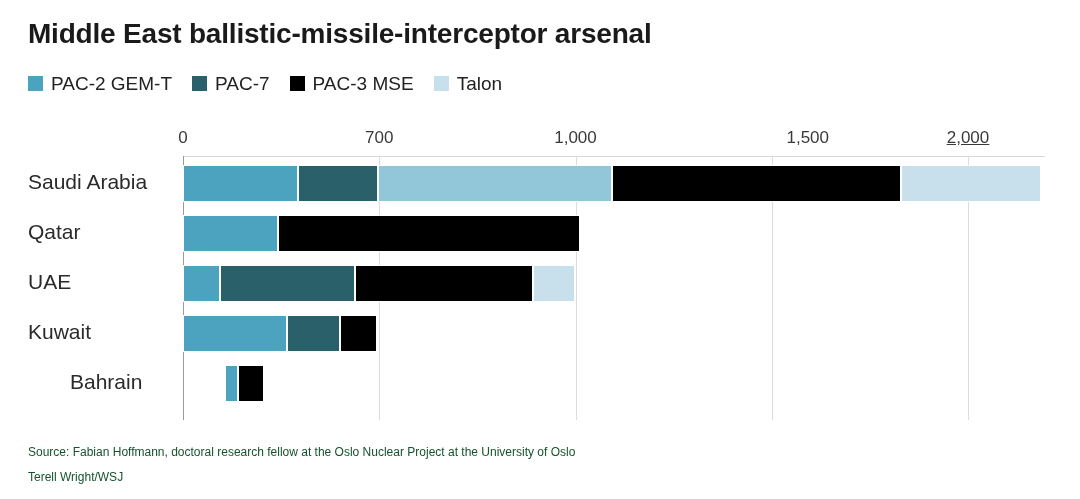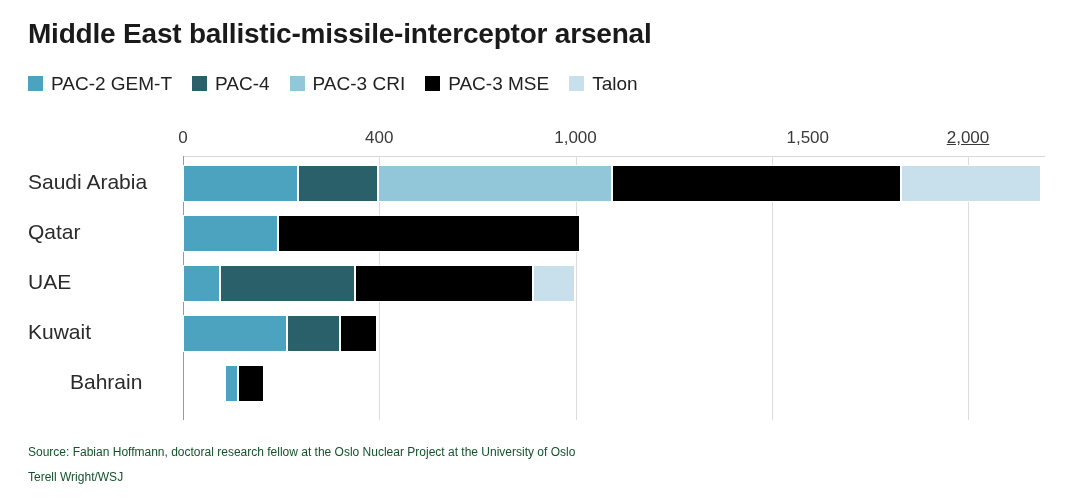--- a/index.html
+++ b/index.html
@@ -162,41 +162,37 @@
 
   <div class="chart-title">Middle East ballistic-missile-interceptor arsenal</div>
 
   <div class="legend" id="legend">
       <div class="legend-item">
         <span class="legend-swatch" style="background: rgb(75, 163, 192);"></span>
         <span class="legend-label">PAC-2 GEM-T</span>
       </div>
       <div class="legend-item">
         <span class="legend-swatch" style="background: rgb(42, 96, 105);"></span>
-        <span class="legend-label">PAC-4</span>
-      </div>
-      <div class="legend-item">
-        <span class="legend-swatch" style="background: rgb(146, 198, 217);"></span>
-        <span class="legend-label">PAC-3 CRI</span>
+        <span class="legend-label">PAC-7</span>
       </div>
       <div class="legend-item">
         <span class="legend-swatch" style="background: rgb(0, 0, 0);"></span>
         <span class="legend-label">PAC-3 MSE</span>
       </div>
       <div class="legend-item">
         <span class="legend-swatch" style="background: rgb(199, 224, 236);"></span>
         <span class="legend-label">Talon</span>
       </div>
     </div>
 
   <div class="plot">
     <div class="axis-top-line"></div>
     <div id="ticks">
         <div class="tick-label" style="left: 183px;">0</div>
-        <div class="tick-label" style="left: 379.25px;">400</div>
+        <div class="tick-label" style="left: 379.25px;">700</div>
         <div class="tick-label" style="left: 575.5px;">1,000</div>
         <div class="tick-label" style="left: 771.75px; margin-left: 36px;">1,500</div>
         <div class="tick-label" style="left: 968px; text-decoration: underline;">2,000</div>
       </div>
     <div id="gridlines">
         <div class="gridline axis-zero" style="left: 183px;"></div>
         <div class="gridline" style="left: 379.25px;"></div>
         <div class="gridline" style="left: 575.5px;"></div>
         <div class="gridline" style="left: 771.75px;"></div>
         <div class="gridline" style="left: 968px;"></div>

